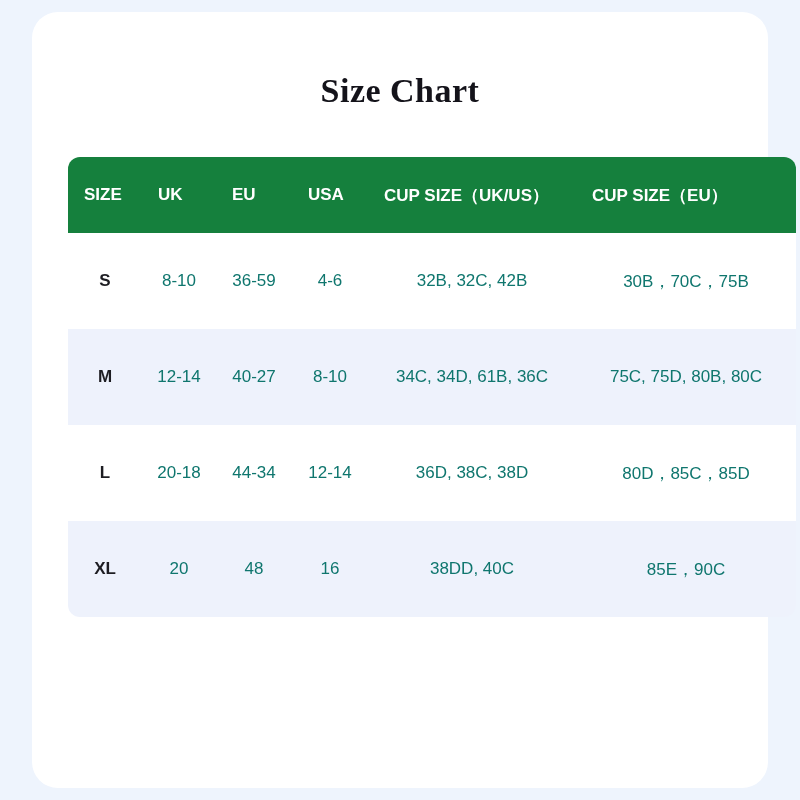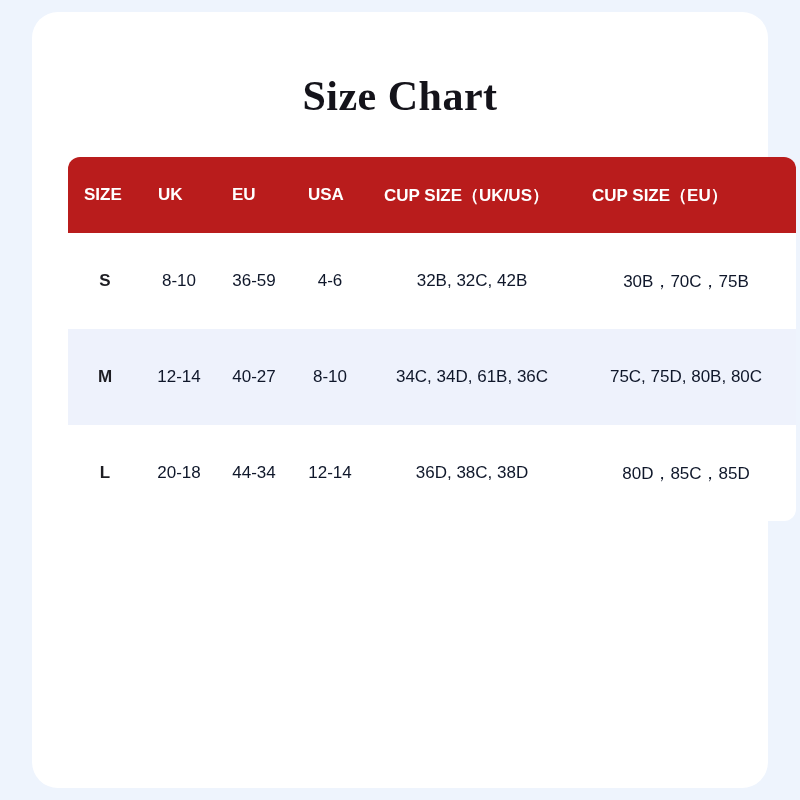--- a/index.html
+++ b/index.html
@@ -31,58 +31,58 @@
     box-sizing: border-box;
   }
   .title {
     position: absolute;
     left: 0;
     top: 60px;
     width: 100%;
     text-align: center;
     font-family: "Liberation Serif", serif;
     font-weight: bold;
-    font-size: 42px;
+    font-size: 34px;
     color: #14131a;
     letter-spacing: 0.5px;
   }
   .table-wrap {
     position: absolute;
     left: 36px;
     top: 145px;
     width: 728px;
     border-radius: 12px;
     overflow: hidden;
   }
   table.size-chart {
     border-collapse: collapse;
     width: 728px;
     table-layout: fixed;
   }
   table.size-chart thead th {
-    background: #b91c1c;
+    background: #15803d;
     color: #ffffff;
     font-size: 17px;
     font-weight: bold;
     height: 76px;
     text-align: center;
     vertical-align: middle;
     padding: 0 6px;
     box-sizing: border-box;
   }
   table.size-chart thead th.left-pad {
     text-align: left;
     padding-left: 16px;
   }
   table.size-chart tbody td {
     height: 96px;
     text-align: center;
     vertical-align: middle;
     font-size: 17px;
-    color: #0f172a;
+    color: #0f766e;
     padding: 0 4px;
     box-sizing: border-box;
   }
   table.size-chart tbody tr.odd td {
     background: #ffffff;
   }
   table.size-chart tbody tr.even td {
     background: #eef2fc;
   }
   table.size-chart tbody td.size-cell {
@@ -143,18 +143,26 @@
             <td>75C, 75D, 80B, 80C</td>
           </tr>
           <tr class="odd">
             <td class="size-cell">L</td>
             <td>20-18</td>
             <td>44-34</td>
             <td>12-14</td>
             <td>36D, 38C, 38D</td>
             <td>80D，85C，85D</td>
           </tr>
+          <tr class="even">
+            <td class="size-cell">XL</td>
+            <td>20</td>
+            <td>48</td>
+            <td>16</td>
+            <td>38DD, 40C</td>
+            <td>85E，90C</td>
+          </tr>
         </tbody>
       </table>
     </div>
 
   </div>
 </div>
 
 </body></html>

